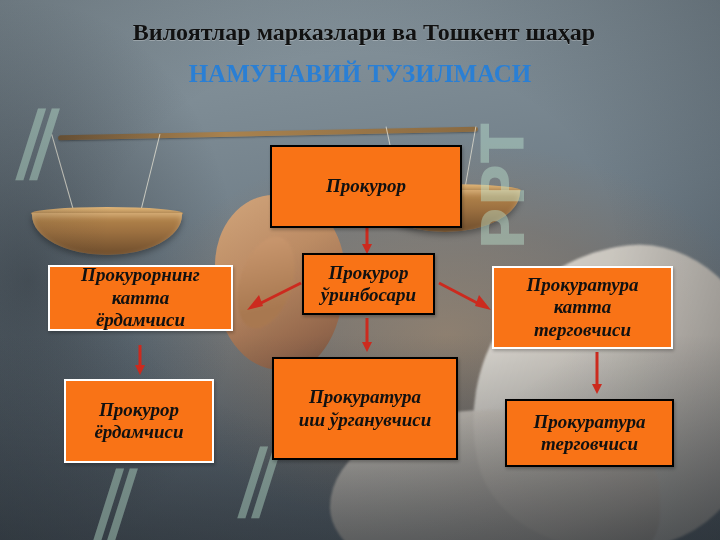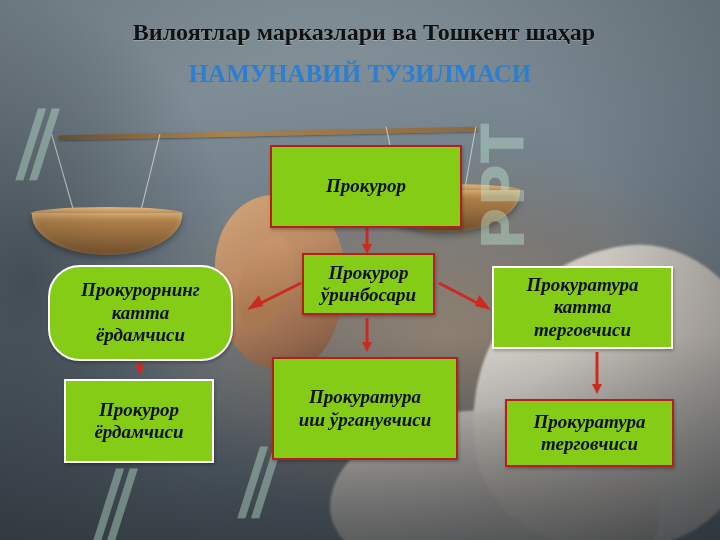--- a/index.html
+++ b/index.html
@@ -137,22 +137,22 @@
     font-weight: bold;
     font-size: 25px;
     color: #2a7fd4;
     line-height: 1.2;
     margin-top: 13px;
   }
   
   .node {
     position: absolute;
     box-sizing: border-box;
-    background: #84cc16;
-    border: 2px solid #b91c1c;
+    background: #f97316;
+    border: 2px solid #000000;
     display: flex;
     align-items: center;
     justify-content: center;
     text-align: center;
     z-index: 15;
     box-shadow: 1px 2px 3px rgba(0,0,0,0.25);
   }
   .node span {
     font-family: "Liberation Serif", serif;
     font-weight: bold;
@@ -160,21 +160,21 @@
     font-size: 19px;
     color: #111111;
     line-height: 1.18;
     padding: 0 6px;
   }
   .node-plain {
     border-color: #ffffff;
   }
   #node-prokuror      { left: 270px; top: 145px; width: 192px; height: 83px; }
   #node-orinbosari    { left: 302px; top: 253px; width: 133px; height: 62px; }
-  #node-katta-yordam  { left: 48px;  top: 265px; width: 185px; height: 96px; border-radius: 32px; }
+  #node-katta-yordam  { left: 48px;  top: 265px; width: 185px; height: 66px; }
   #node-yordamchisi   { left: 64px;  top: 379px; width: 150px; height: 84px; }
   #node-katta-tergov  { left: 492px; top: 266px; width: 181px; height: 83px; }
   #node-ish-organ     { left: 272px; top: 357px; width: 186px; height: 103px; }
   #node-tergovchisi   { left: 505px; top: 399px; width: 169px; height: 68px; }
   
   .arrow {
     position: absolute;
     z-index: 14;
   }
   .arrow svg { display: block; }

